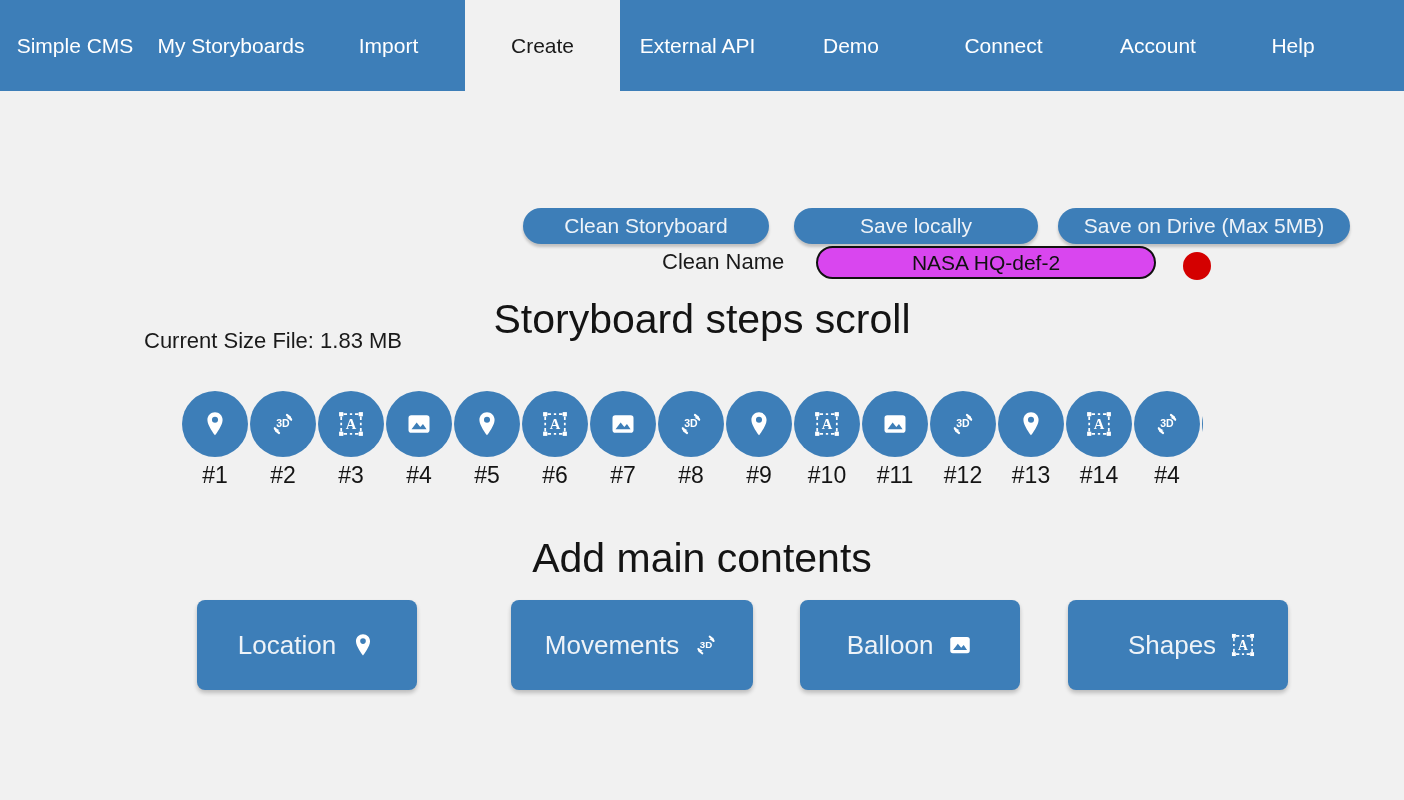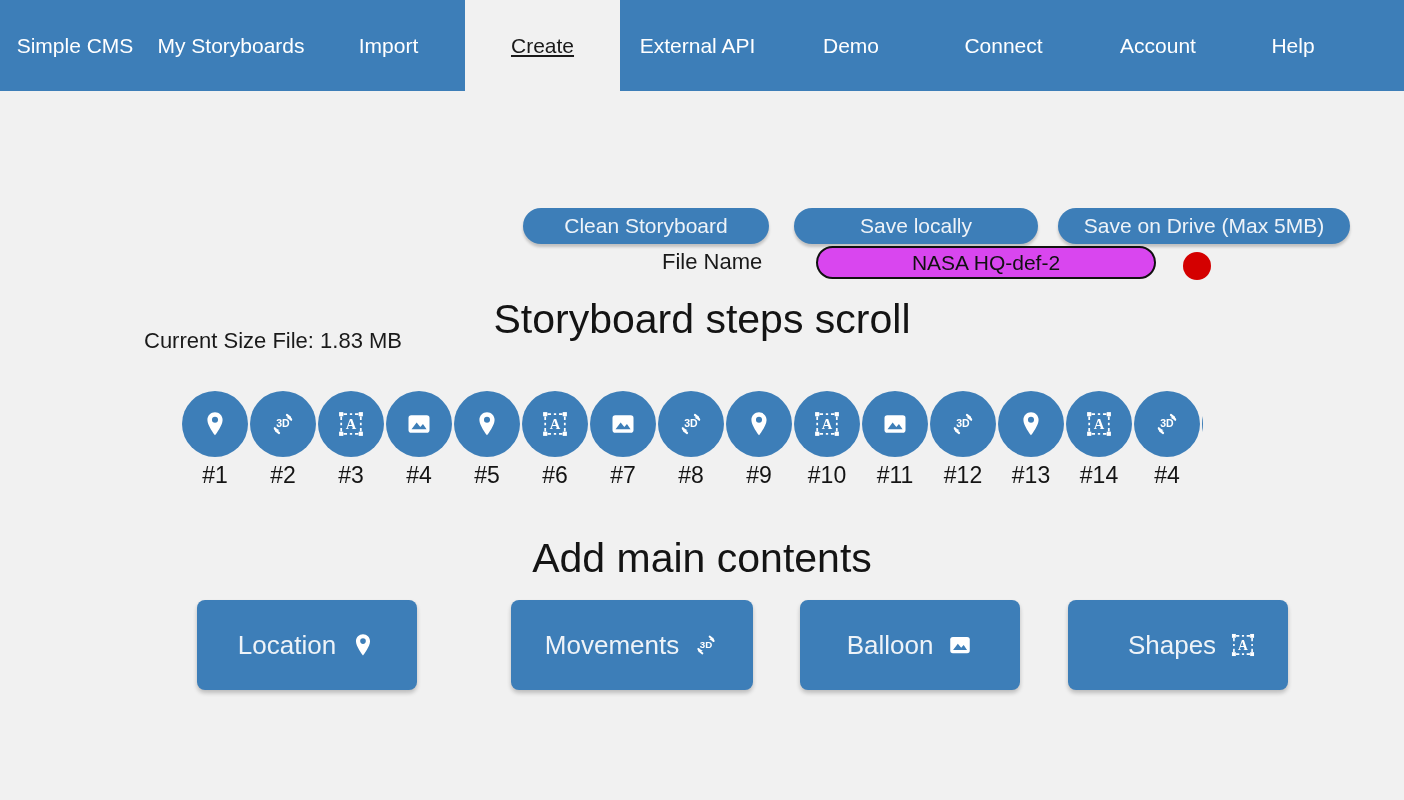--- a/index.html
+++ b/index.html
@@ -22,21 +22,20 @@
     color: #ffffff;
     font-size: 21px;
     background: #3d7eb8;
     white-space: nowrap;
     cursor: pointer;
     user-select: none;
   }
   .nav-item.active {
     background: #f1f1f1;
     color: #1a1a1a;
-    text-decoration: underline;
   }
   .nav-pad { background: #3d7eb8; }
 
   
   .stage { position: absolute; top: 91px; left: 0; width: 1404px; height: 709px; }
 
   .test-btn {
     position: absolute; left: 158px; top: 34px;
     width: 221px; height: 78px;
     border-radius: 11px;
@@ -176,21 +175,21 @@
       <span>Help</span>
     </div>
     <div class="nav-pad" style="flex: 1 1 auto;"></div>
   </div>
 
 <div class="stage">
 
 
   <div class="size-file">Current Size File:  1.83 MB</div>
 
-  <div class="filename-label">File Name</div>
+  <div class="filename-label">Clean Name</div>
   <input class="filename-input" value="NASA HQ-def-2" style="">
   <div class="rec-dot"></div>
 
   <button class="pill pill-clean">Clean Storyboard</button>
   <button class="pill pill-local">Save locally</button>
   <button class="pill pill-drive">Save on Drive (Max 5MB)</button>
 
   <div class="heading heading-steps">Storyboard steps scroll</div>
 
   <div class="steps-wrap">

